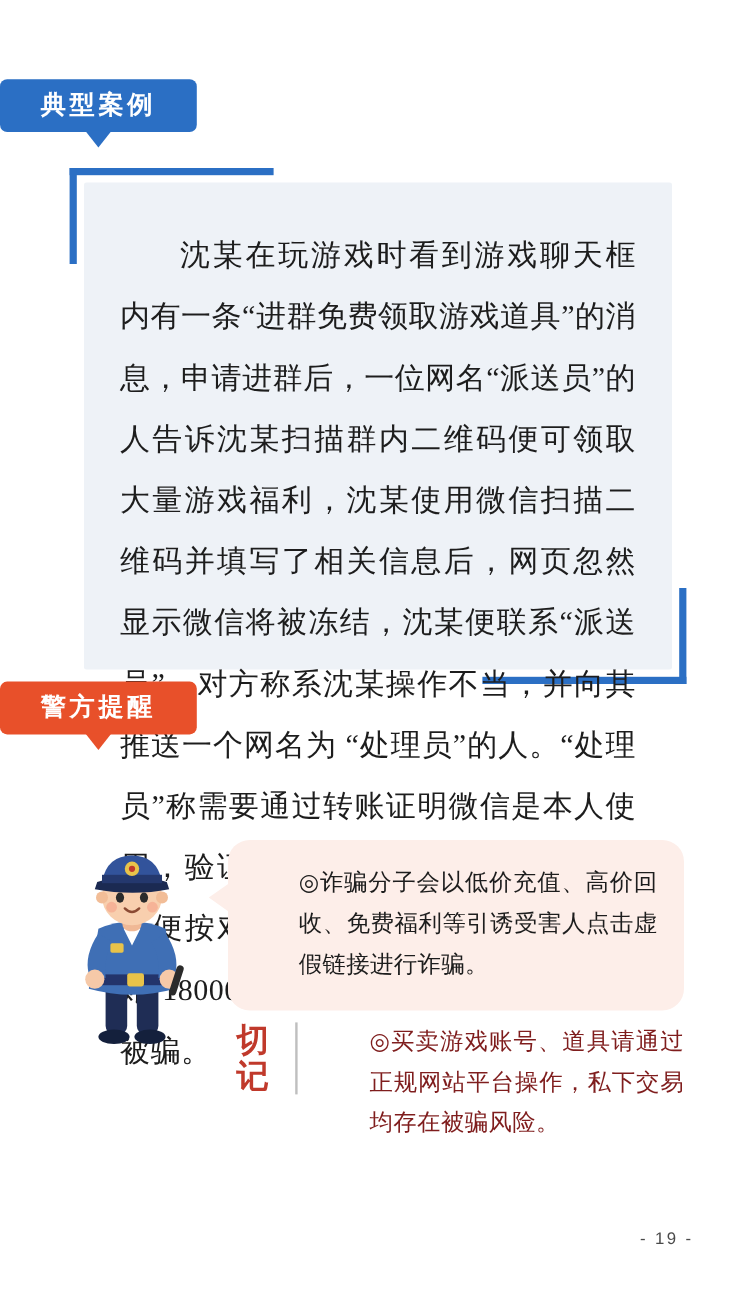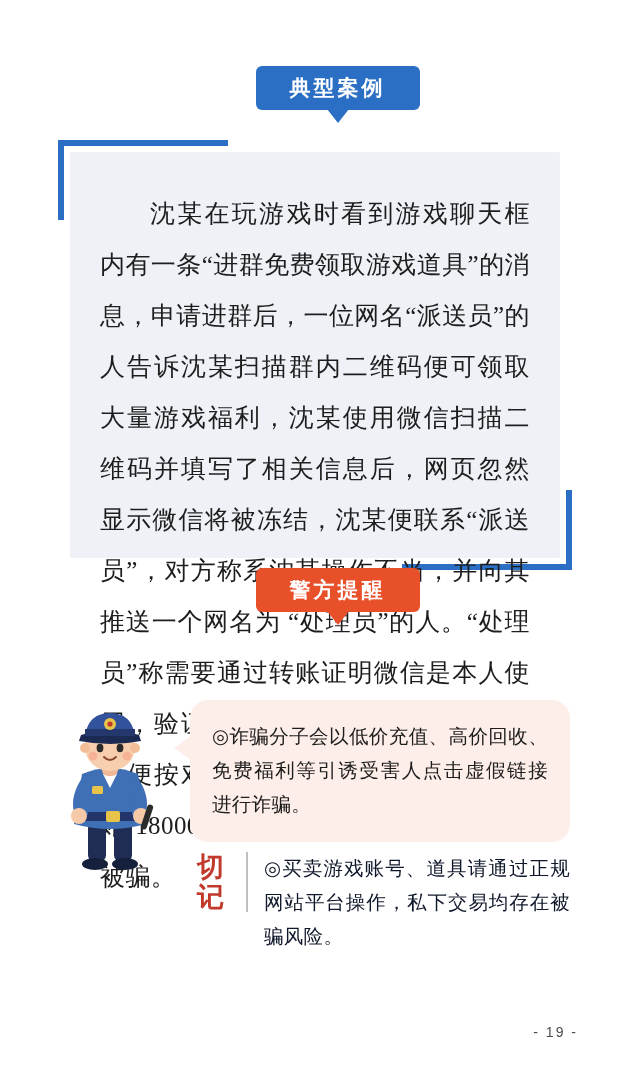--- a/index.html
+++ b/index.html
@@ -14,22 +14,20 @@
     width: 630px; height: 1080px;
     overflow: hidden;
     background: #ffffff;
   }
 
   
   .badge-wrap {
     position: absolute;
     left: 0; right: 0;
     display: flex;
-    justify-content: center;
-    padding-left: 45px;
   }
   .badge {
     position: relative;
     padding: 11px 34px 12px 34px;
     border-radius: 6px;
     color: #ffffff;
     font-size: 21px;
     letter-spacing: 3px;
     font-weight: bold;
     font-family: "Liberation Sans", "DejaVu Sans", sans-serif;
@@ -125,50 +123,52 @@
     border-top: 12px solid transparent;
     border-bottom: 12px solid transparent;
     border-right: 17px solid #fdeee9;
   }
   .bubble-text {
     font-size: 19.5px;
     line-height: 1.74;
     color: #1d1d1d;
     text-align: justify;
     letter-spacing: 0.3px;
+    margin-left: 37px;
   }
 
   
   .remember {
     position: absolute;
     left: 190px;
     top: 852px;
     width: 380px;
     display: flex;
     align-items: flex-start;
+    gap: 44px;
   }
   .remember-seal {
     flex: 0 0 auto;
     width: 58px;
     padding-right: 14px;
     border-right: 2px solid #bfbfbf;
     color: #c0392b;
     font-size: 27px;
     line-height: 1.12;
     font-weight: bold;
     font-family: "Liberation Serif", "DejaVu Serif", serif;
     text-align: center;
     letter-spacing: 1px;
   }
   .remember-text {
     flex: 1 1 auto;
     padding-left: 16px;
     font-size: 19.5px;
     line-height: 1.74;
-    color: #0f172a;
+    color: #7f1d1d;
     text-align: justify;
     letter-spacing: 0.3px;
   }
 
   
   .footer {
     position: absolute;
     right: 52px;
     bottom: 40px;
     font-size: 14px;

